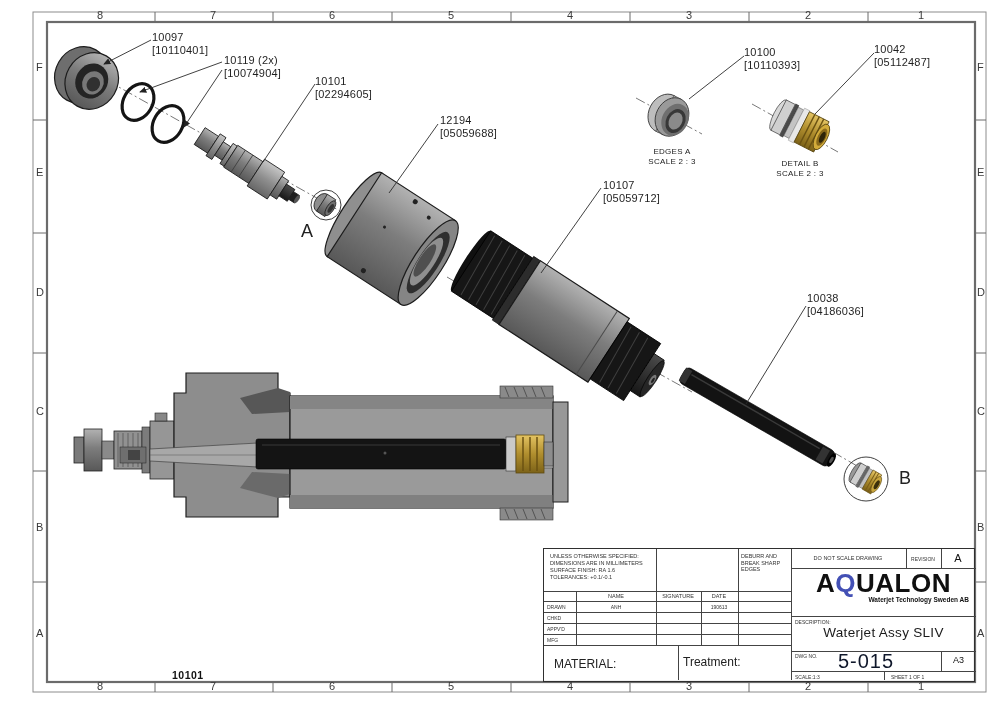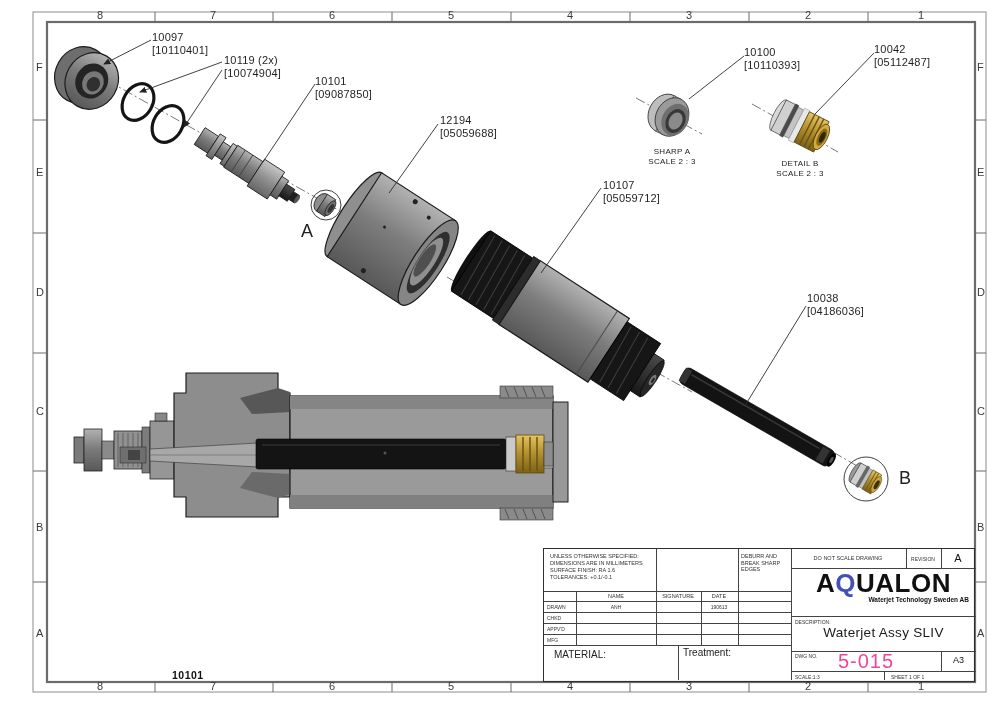--- a/index.html
+++ b/index.html
@@ -14,33 +14,33 @@
        white-space:nowrap;}
   .marker{position:absolute;font-size:18px;color:#222;}
   .stray{position:absolute;font-size:10.5px;font-weight:bold;color:#111;letter-spacing:0.5px;}
   
   .tb{position:absolute;left:543px;top:548px;width:432px;height:134px;border:1.5px solid #2f2f2f;
       box-sizing:border-box;color:#222;}
   .tb .vl{position:absolute;width:1px;background:#444;}
   .tb .hl{position:absolute;height:1px;background:#444;}
   .t5{position:absolute;font-size:5px;line-height:6px;color:#333;white-space:nowrap;}
   .t55{position:absolute;font-size:5.5px;line-height:6.5px;color:#333;white-space:nowrap;}
-  .t8{position:absolute;font-size:10px;color:#222;white-space:nowrap;}
+  .t8{position:absolute;font-size:12px;color:#222;white-space:nowrap;margin-top:8px;}
   .ctr{transform:translate(-50%,0);}
   .pre{white-space:pre-line;}
   .rev{position:absolute;font-size:11px;color:#111;transform:translate(-50%,0);}
   .logo{position:absolute;left:247px;top:20px;width:185px;text-align:center;
         font-weight:bold;font-size:26px;line-height:28px;letter-spacing:0.5px;color:#101010;}
   .logo .q{color:#4350b5;}
   .tagline{position:absolute;left:247px;top:47px;width:178px;text-align:right;
            font-size:6.5px;font-weight:bold;color:#111;}
   .desc{position:absolute;left:247px;top:76px;width:185px;text-align:center;
         font-size:13.5px;color:#1a1a1a;letter-spacing:0.3px;}
   .dwg{position:absolute;left:247px;top:101px;width:150px;text-align:center;
-       font-size:20px;color:#ec4899;letter-spacing:1px;}
+       font-size:20px;color:#0f172a;letter-spacing:1px;}
   .a3{position:absolute;left:397px;top:106px;width:35px;text-align:center;font-size:9px;color:#111;}
 </style>
 </head>
 <body>
 
 <div class="sheet">
 
   <svg class="layer" viewBox="0 0 1000 707">
     <defs>
       <linearGradient id="gMetalV" x1="0" y1="0" x2="0" y2="1">
@@ -328,21 +328,21 @@
   <div class="plabel" style="left:152px;top:31px">
     <div>10097</div>
     <div>[10110401]</div>
   </div>
   <div class="plabel" style="left:224px;top:54px">
     <div>10119 (2x)</div>
     <div>[10074904]</div>
   </div>
   <div class="plabel" style="left:315px;top:75px">
     <div>10101</div>
-    <div>[09087850]</div>
+    <div>[02294605]</div>
   </div>
   <div class="plabel" style="left:440px;top:114px">
     <div>12194</div>
     <div>[05059688]</div>
   </div>
   <div class="plabel" style="left:744px;top:46px">
     <div>10100</div>
     <div>[10110393]</div>
   </div>
   <div class="plabel" style="left:874px;top:43px">
@@ -351,21 +351,21 @@
   </div>
   <div class="plabel" style="left:603px;top:179px">
     <div>10107</div>
     <div>[05059712]</div>
   </div>
   <div class="plabel" style="left:807px;top:292px">
     <div>10038</div>
     <div>[04186036]</div>
   </div>
 
-  <span class="cap" style="left:672px;top:147px">SHARP A</span>
+  <span class="cap" style="left:672px;top:147px">EDGES A</span>
   <span class="cap" style="left:672px;top:157px">SCALE 2 : 3</span>
   <span class="cap" style="left:800px;top:159px">DETAIL B</span>
   <span class="cap" style="left:800px;top:169px">SCALE 2 : 3</span>
 
   <span class="marker" style="left:301px;top:221px">A</span>
   <span class="marker" style="left:899px;top:468px">B</span>
 
   <span class="stray" style="left:172px;top:669px">10101</span>
 
   <div class="tb">

